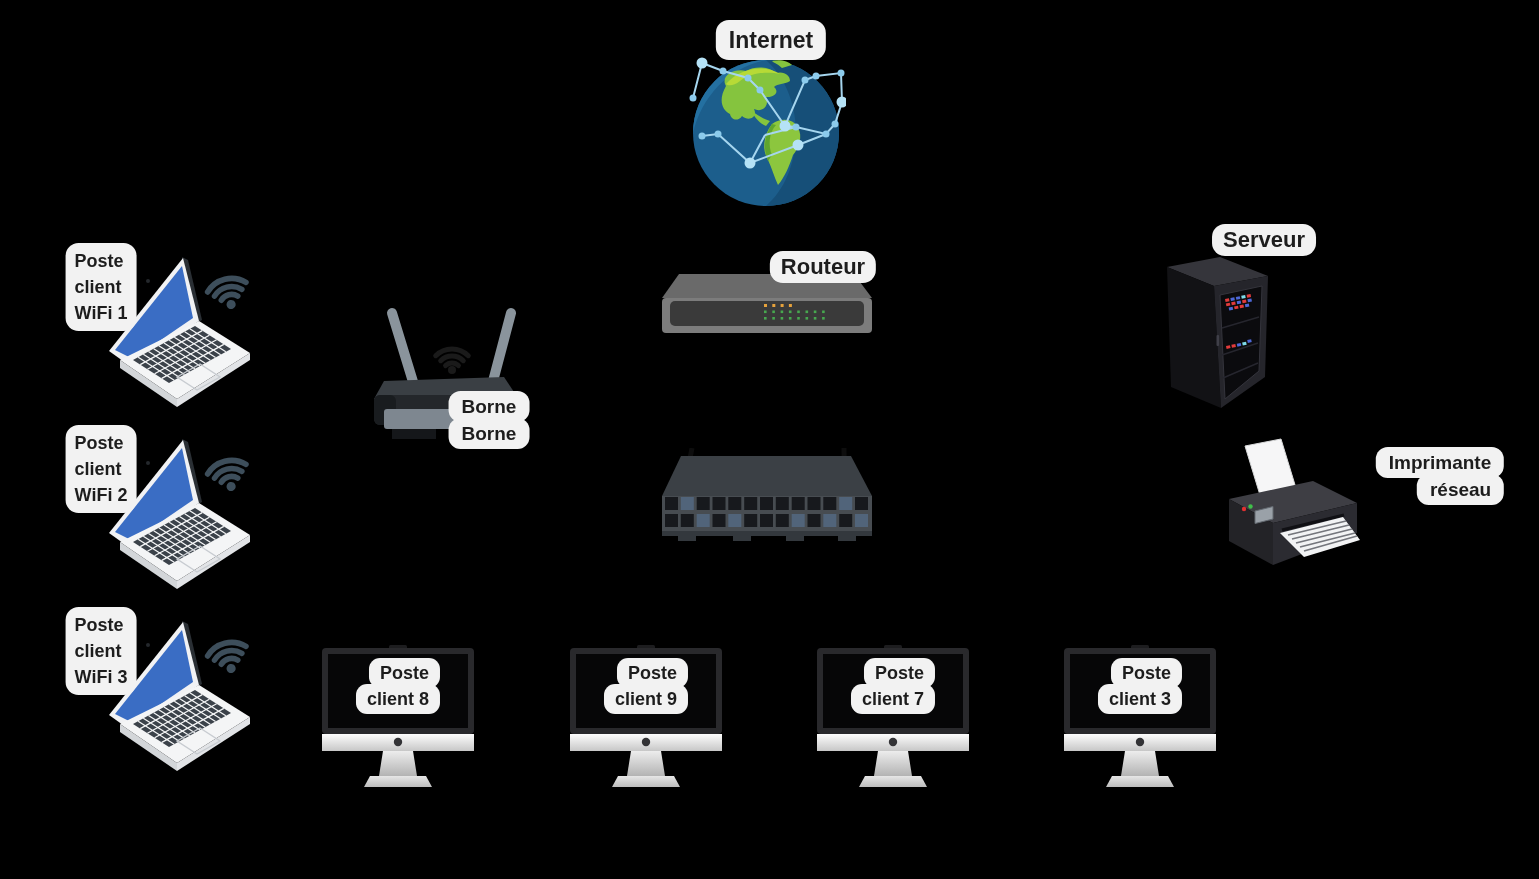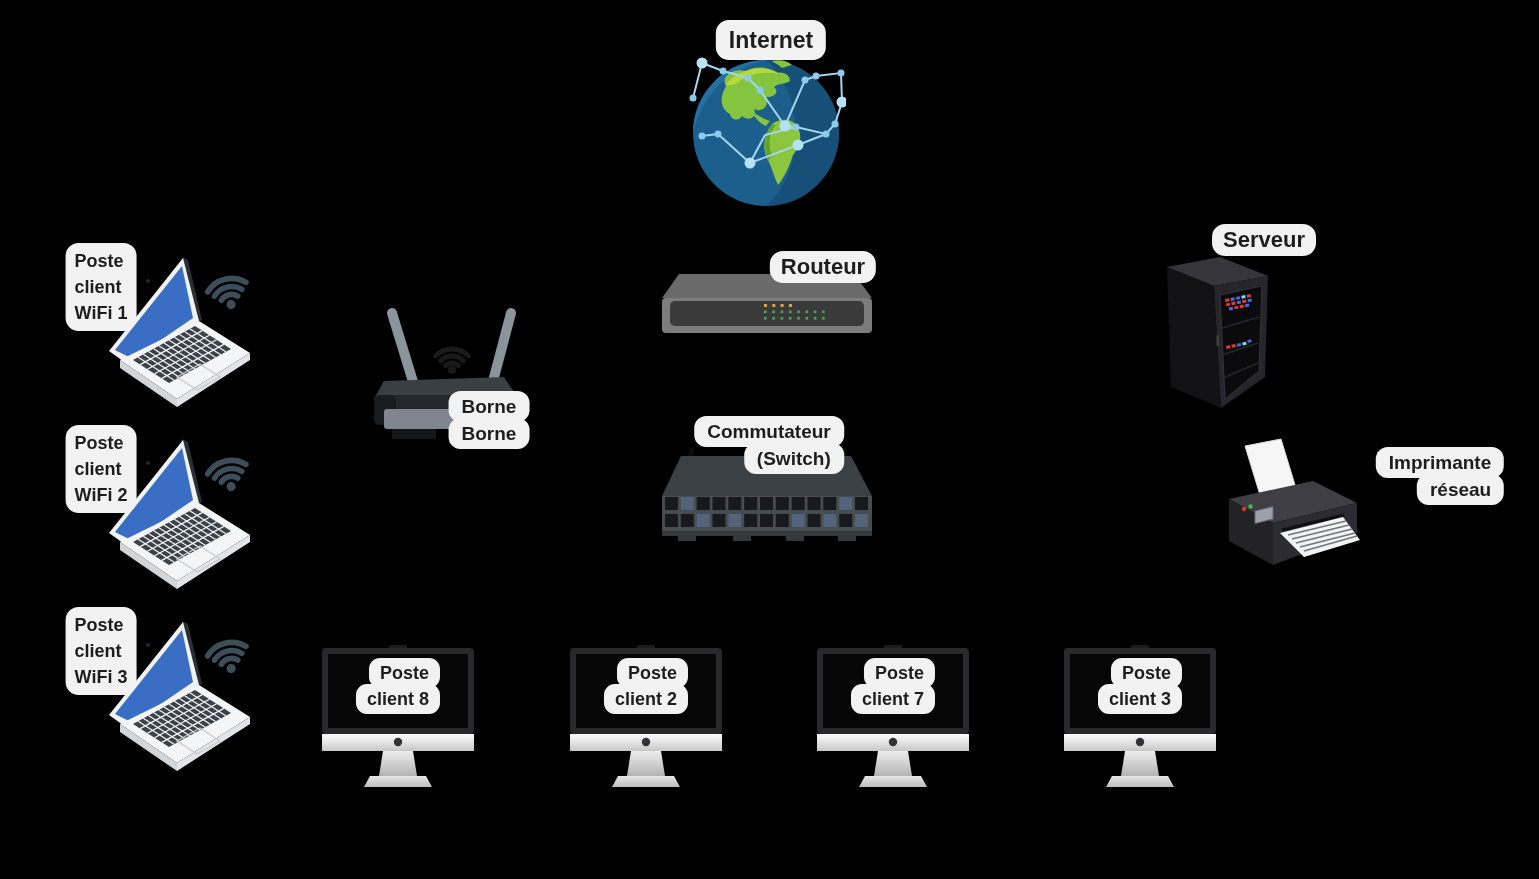--- a/index.html
+++ b/index.html
@@ -279,24 +279,20 @@
       <use href="#sym-monitor"></use>
     </svg>
   <svg class="dev" style="left:1062px;top:645px" width="156" height="142" viewBox="0 0 156 142">
       <use href="#sym-monitor"></use>
     </svg>
 
   <div class="label box lbl-internet" style="left:771px;top:20px">Internet</div>
 
   <div class="label box lbl-single" style="left:779px;top:251px">Routeur</div>
 
-  <div class="label stepped md" style="left:769px;top:416px">
-      <span class="pill">Commutateur</span>
-      <span class="pill">(Switch)</span>
-    </div>
 
   <div class="label stepped md" style="left:489px;top:391px">
       <span class="pill">Borne</span>
       <span class="pill">Borne</span>
     </div>
 
   <div class="label box lbl-single" style="left:1220px;top:224px">Serveur</div>
 
   <div class="label stepped md" style="left:1440px;top:447px">
       <span class="pill">Imprimante</span>
@@ -312,21 +308,21 @@
   <div class="label box lbl-laptop" style="left:101px;top:607px">Poste
 client
 WiFi 3</div>
 
   <div class="label stepped sm" style="left:398px;top:658px">
       <span class="pill">Poste</span>
       <span class="pill">client 8</span>
     </div>
   <div class="label stepped sm" style="left:646px;top:658px">
       <span class="pill">Poste</span>
-      <span class="pill">client 2</span>
+      <span class="pill">client 9</span>
     </div>
   <div class="label stepped sm" style="left:893px;top:658px">
       <span class="pill">Poste</span>
       <span class="pill">client 7</span>
     </div>
   <div class="label stepped sm" style="left:1140px;top:658px">
       <span class="pill">Poste</span>
       <span class="pill">client 3</span>
     </div>
 

